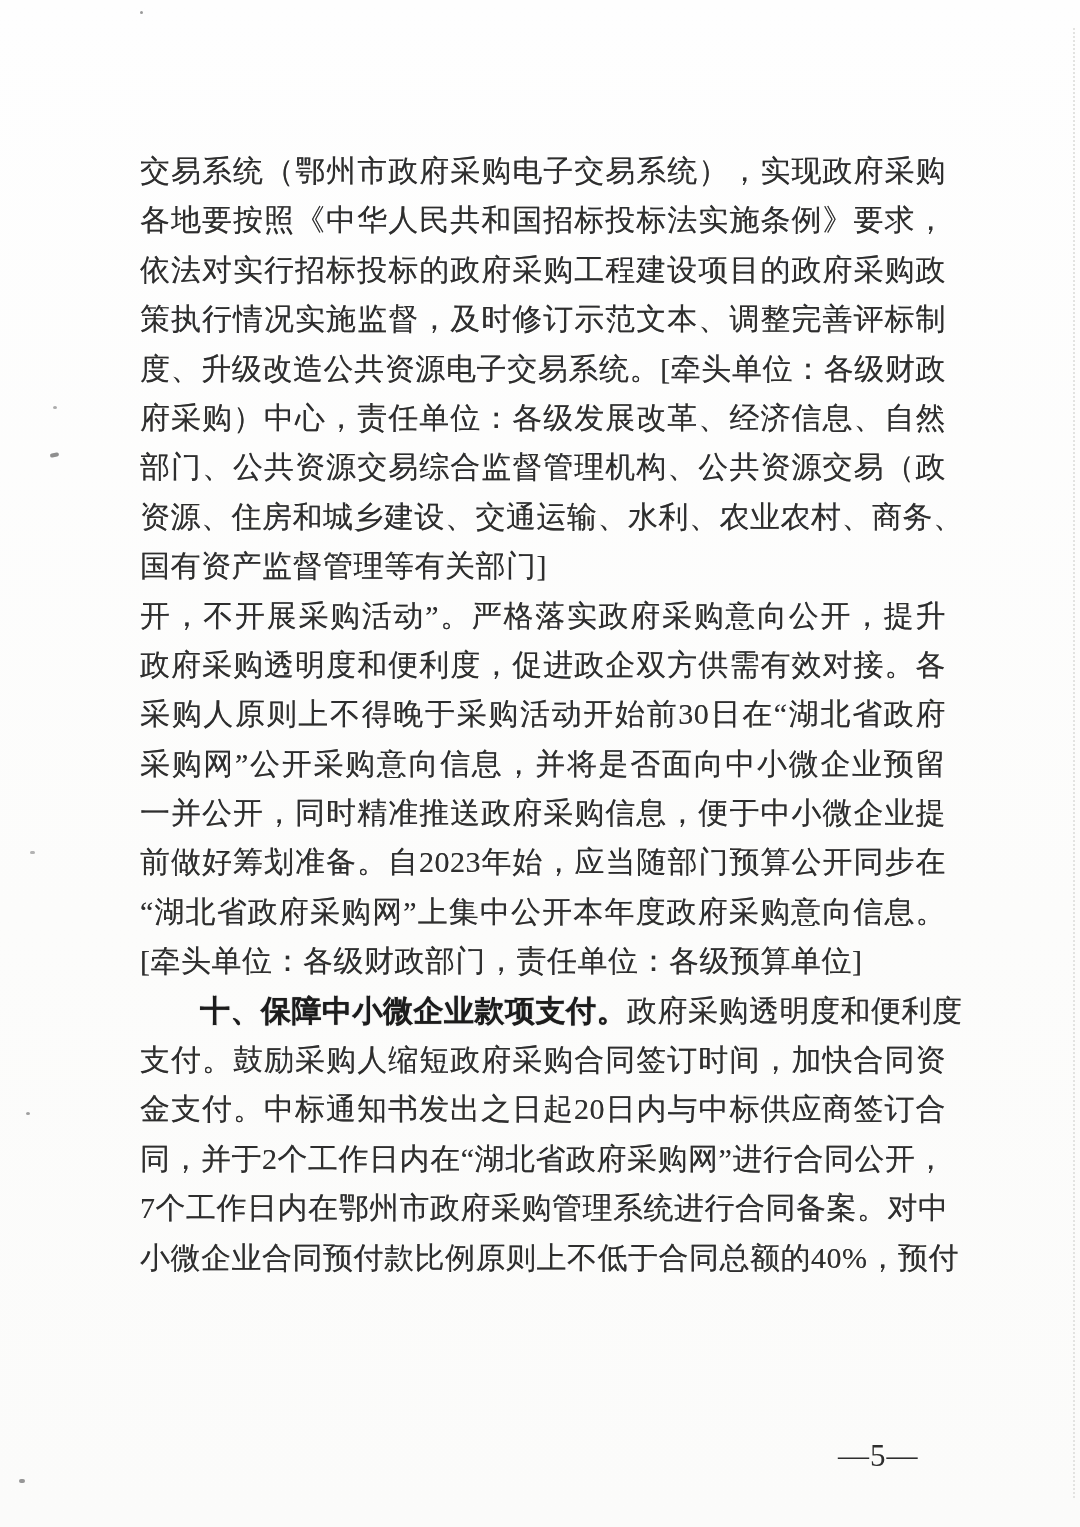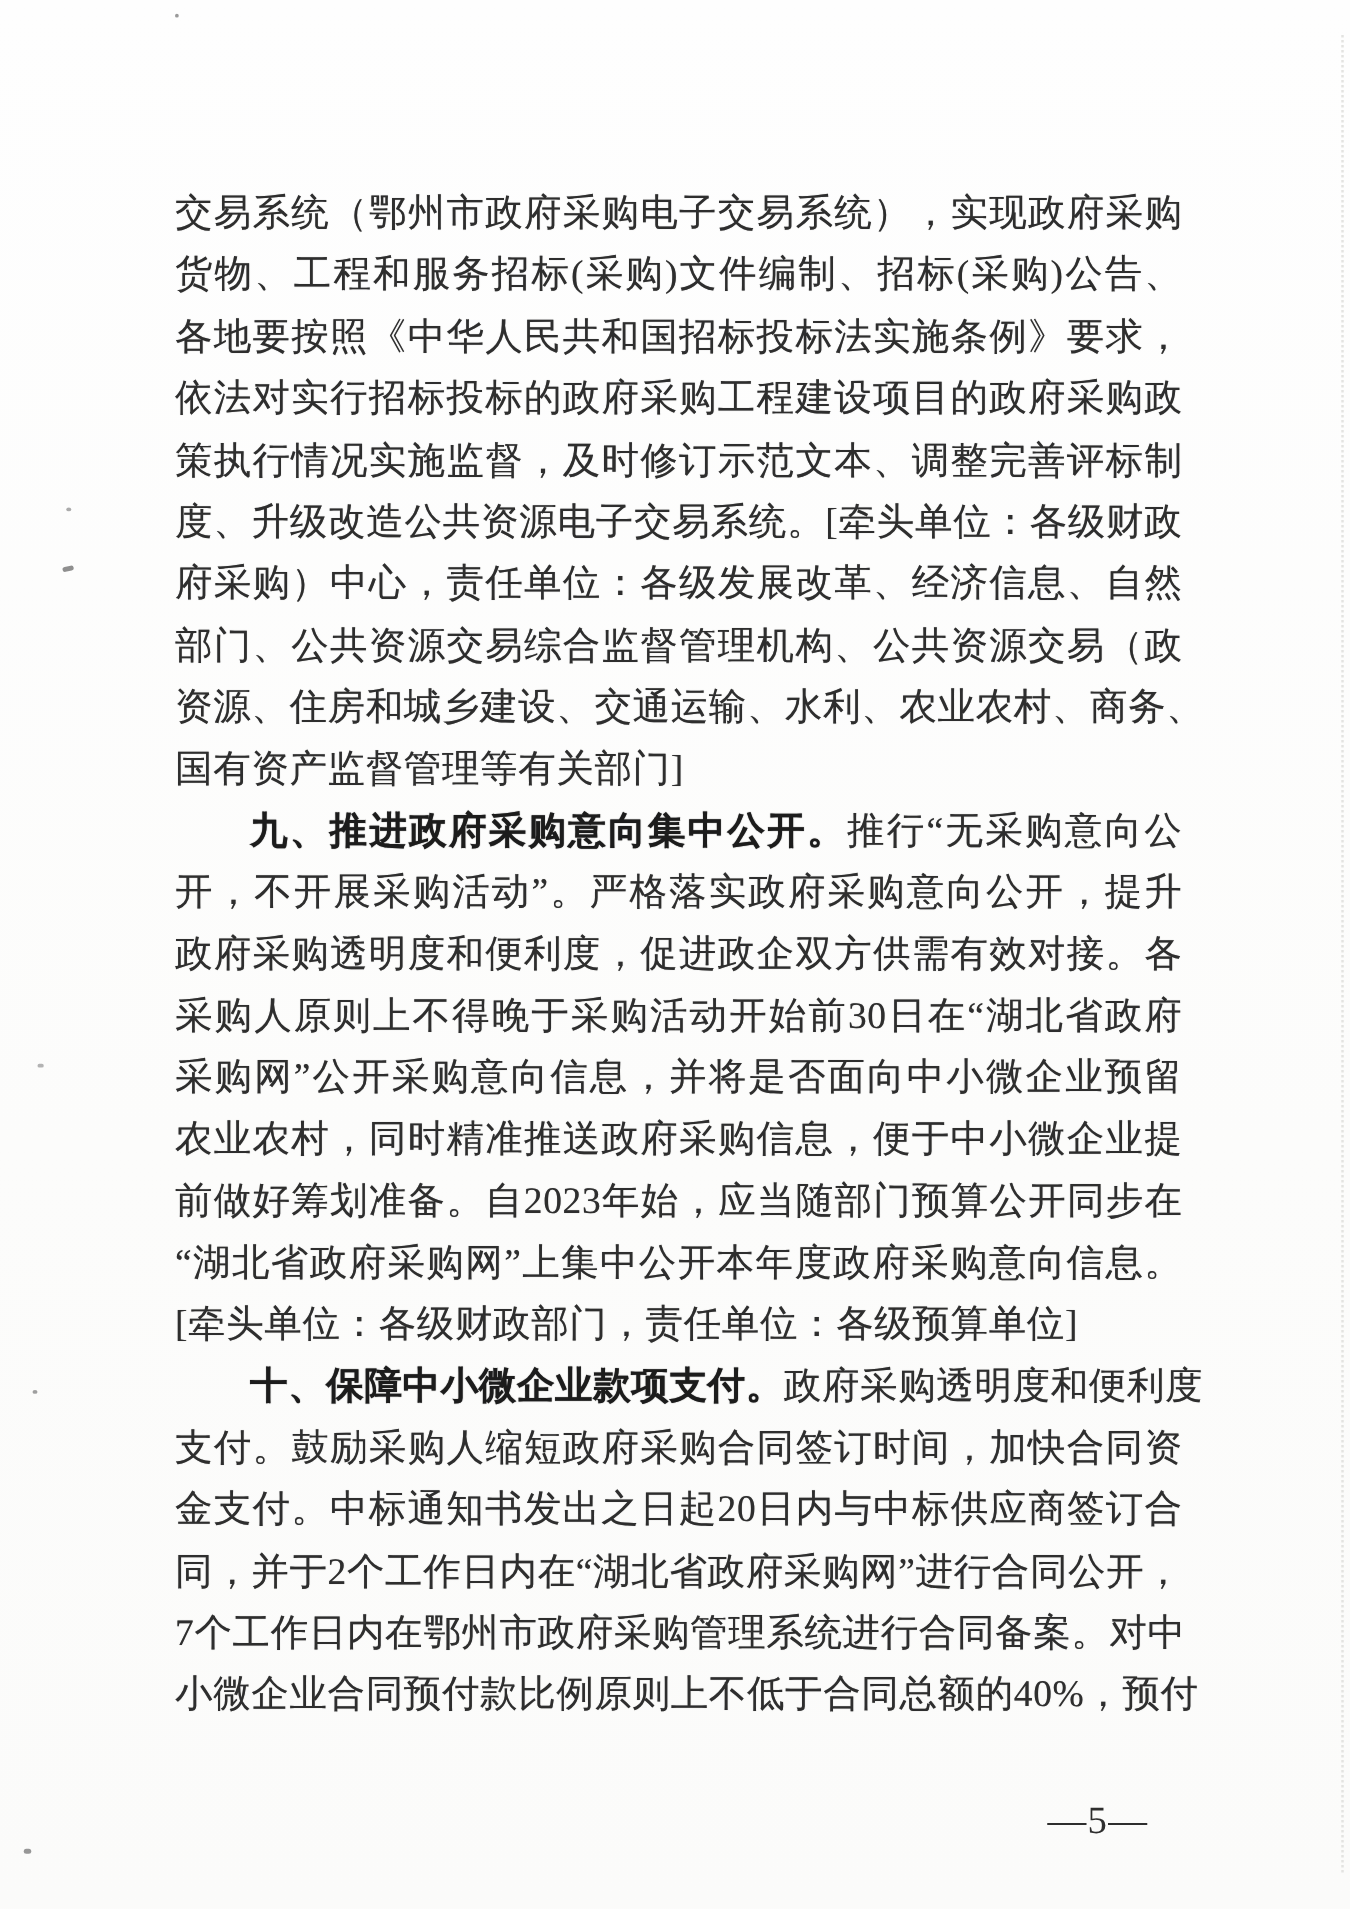--- a/index.html
+++ b/index.html
@@ -85,35 +85,33 @@
 
   <div class="speck s1"></div>
   <div class="speck s2"></div>
   <div class="speck s3"></div>
   <div class="speck s4"></div>
   <div class="speck s5"></div>
   <div class="speck s6"></div>
 
   <div class="content">
     <div class="line"><span>交易系统（鄂州市政府采购电子交易系统），实现政府采购</span></div>
-    <div class="line"><span>货物、工程和服务招标(采购)文件编制、招标(采购)公告、</span></div>
     <div class="line"><span>各地要按照《中华人民共和国招标投标法实施条例》要求，</span></div>
     <div class="line"><span>依法对实行招标投标的政府采购工程建设项目的政府采购政</span></div>
     <div class="line"><span>策执行情况实施监督，及时修订示范文本、调整完善评标制</span></div>
     <div class="line"><span>度、升级改造公共资源电子交易系统。[牵头单位：各级财政</span></div>
     <div class="line"><span>府采购）中心，责任单位：各级发展改革、经济信息、自然</span></div>
     <div class="line"><span>部门、公共资源交易综合监督管理机构、公共资源交易（政</span></div>
     <div class="line"><span>资源、住房和城乡建设、交通运输、水利、农业农村、商务、</span></div>
     <div class="line left"><span>国有资产监督管理等有关部门]</span></div>
-    <div class="line indent"><span class="b">九、推进政府采购意向集中公开。</span><span>推行“无采购意向公</span></div>
     <div class="line"><span>开，不开展采购活动”。严格落实政府采购意向公开，提升</span></div>
     <div class="line"><span>政府采购透明度和便利度，促进政企双方供需有效对接。各</span></div>
     <div class="line"><span>采购人原则上不得晚于采购活动开始前30日在“湖北省政府</span></div>
     <div class="line"><span>采购网”公开采购意向信息，并将是否面向中小微企业预留</span></div>
-    <div class="line"><span>农业农村，同时精准推送政府采购信息，便于中小微企业提</span></div>
+    <div class="line"><span>一并公开，同时精准推送政府采购信息，便于中小微企业提</span></div>
     <div class="line"><span>前做好筹划准备。自2023年始，应当随部门预算公开同步在</span></div>
     <div class="line"><span>“湖北省政府采购网”上集中公开本年度政府采购意向信息。</span></div>
     <div class="line left"><span>[牵头单位：各级财政部门，责任单位：各级预算单位]</span></div>
     <div class="line indent"><span class="b">十、保障中小微企业款项支付。</span><span>政府采购透明度和便利度</span></div>
     <div class="line"><span>支付。鼓励采购人缩短政府采购合同签订时间，加快合同资</span></div>
     <div class="line"><span>金支付。中标通知书发出之日起20日内与中标供应商签订合</span></div>
     <div class="line"><span>同，并于2个工作日内在“湖北省政府采购网”进行合同公开，</span></div>
     <div class="line"><span>7个工作日内在鄂州市政府采购管理系统进行合同备案。对中</span></div>
     <div class="line"><span>小微企业合同预付款比例原则上不低于合同总额的40%，预付</span></div>
   </div>

